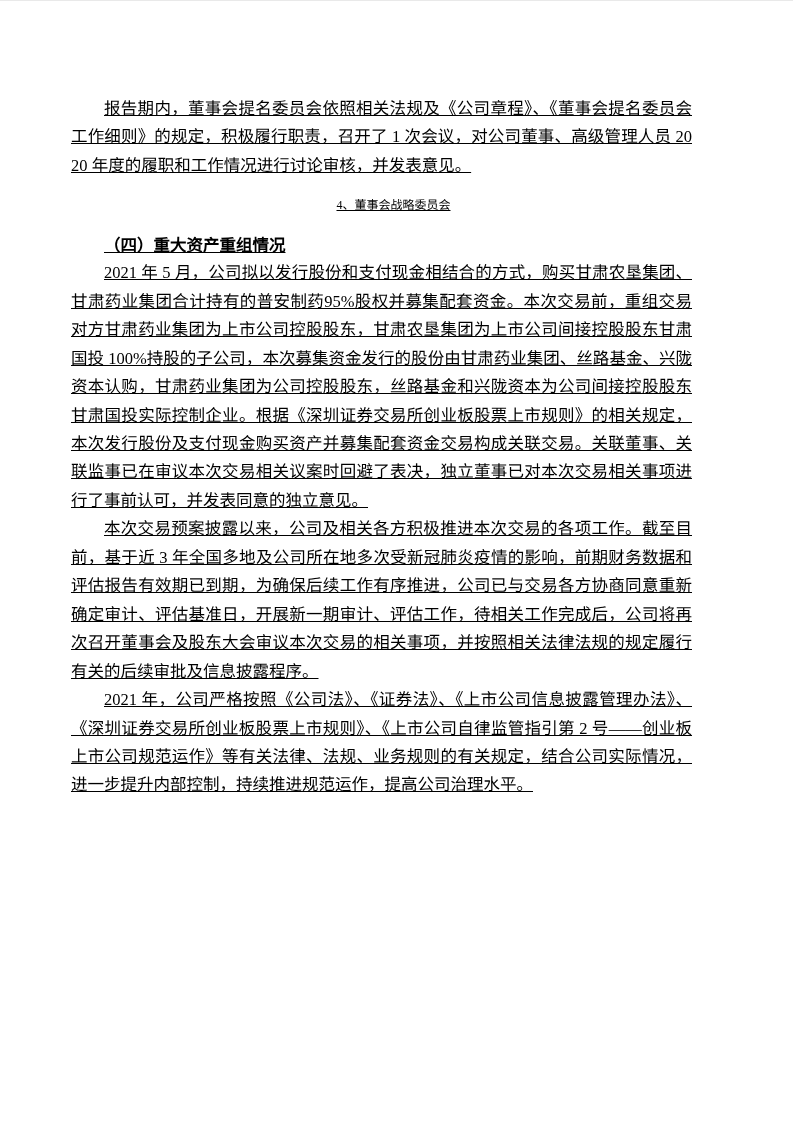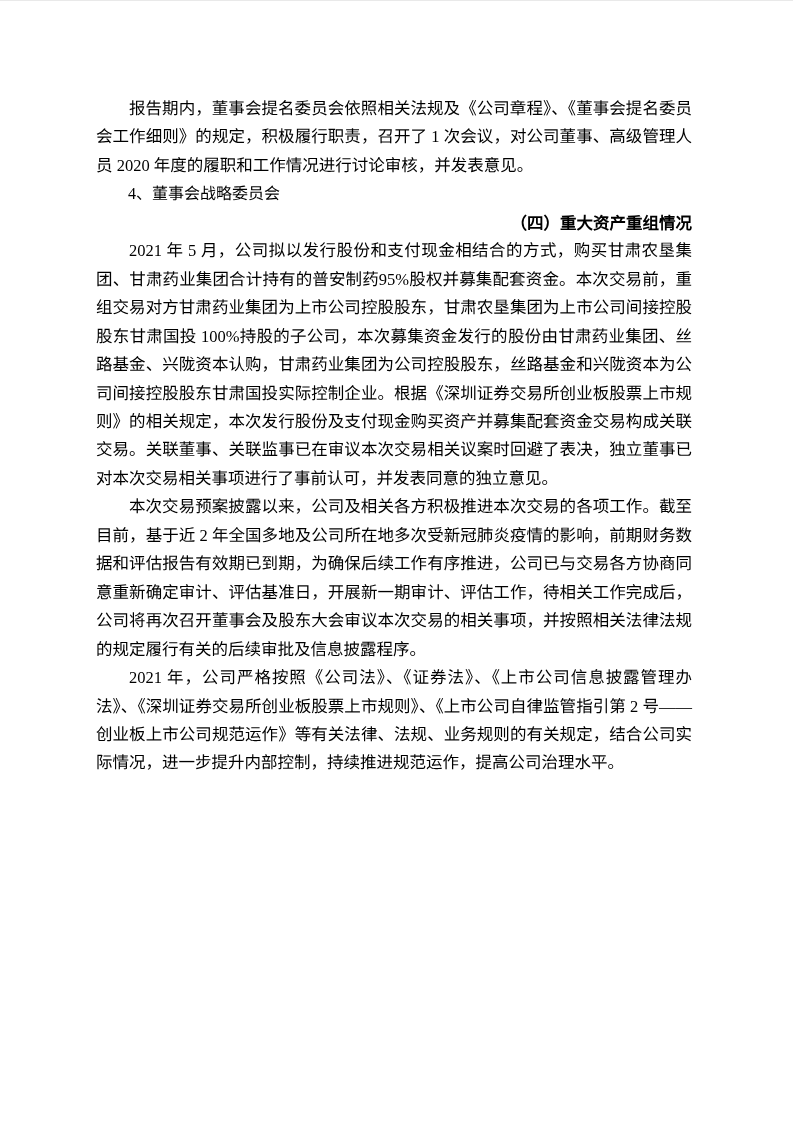--- a/index.html
+++ b/index.html
@@ -13,58 +13,59 @@
     overflow: hidden;
     color: #000000;
     font-family: "Liberation Serif", "DejaVu Serif", serif;
     border-top: 1px solid #e9e9e9;
     box-sizing: border-box;
   }
   .page {
     box-sizing: border-box;
     width: 793px;
     height: 1122px;
-    padding: 94px 101px 40px 96px;
+    padding: 94px 101px 40px 71px;
+    text-decoration: underline;
   }
   .para {
     margin: 0;
     font-size: 16.5px;
     line-height: 28.45px;
     text-align: justify;
     text-indent: 2em;
     word-break: break-all;
   }
   .subheading {
-    margin: 0;
-    font-size: 16px;
+    margin: 11px;
+    font-size: 12px;
     line-height: 28.45px;
     text-indent: 2em;
     font-weight: normal;
+    text-align: center;
   }
   .heading {
     margin: 0;
     font-size: 16.5px;
     line-height: 28.45px;
     text-indent: 2em;
     font-weight: 700;
     font-family: "Liberation Sans", "DejaVu Sans", sans-serif;
-    text-align: right;
   }
 </style>
 </head>
 <body>
 
 <div class="page">
   <p class="para">报告期内，董事会提名委员会依照相关法规及《公司章程》、《董事会提名委员会工作细则》的规定，积极履行职责，召开了 1 次会议，对公司董事、高级管理人员 2020 年度的履职和工作情况进行讨论审核，并发表意见。</p>
 
   <p class="subheading">4、董事会战略委员会</p>
 
 
   <h3 class="heading">（四）重大资产重组情况</h3>
 
   <p class="para">2021 年 5 月，公司拟以发行股份和支付现金相结合的方式，购买甘肃农垦集团、甘肃药业集团合计持有的普安制药95%股权并募集配套资金。本次交易前，重组交易对方甘肃药业集团为上市公司控股股东，甘肃农垦集团为上市公司间接控股股东甘肃国投 100%持股的子公司，本次募集资金发行的股份由甘肃药业集团、丝路基金、兴陇资本认购，甘肃药业集团为公司控股股东，丝路基金和兴陇资本为公司间接控股股东甘肃国投实际控制企业。根据《深圳证券交易所创业板股票上市规则》的相关规定，本次发行股份及支付现金购买资产并募集配套资金交易构成关联交易。关联董事、关联监事已在审议本次交易相关议案时回避了表决，独立董事已对本次交易相关事项进行了事前认可，并发表同意的独立意见。</p>
 
 
-  <p class="para">本次交易预案披露以来，公司及相关各方积极推进本次交易的各项工作。截至目前，基于近 2 年全国多地及公司所在地多次受新冠肺炎疫情的影响，前期财务数据和评估报告有效期已到期，为确保后续工作有序推进，公司已与交易各方协商同意重新确定审计、评估基准日，开展新一期审计、评估工作，待相关工作完成后，公司将再次召开董事会及股东大会审议本次交易的相关事项，并按照相关法律法规的规定履行有关的后续审批及信息披露程序。</p>
+  <p class="para">本次交易预案披露以来，公司及相关各方积极推进本次交易的各项工作。截至目前，基于近 3 年全国多地及公司所在地多次受新冠肺炎疫情的影响，前期财务数据和评估报告有效期已到期，为确保后续工作有序推进，公司已与交易各方协商同意重新确定审计、评估基准日，开展新一期审计、评估工作，待相关工作完成后，公司将再次召开董事会及股东大会审议本次交易的相关事项，并按照相关法律法规的规定履行有关的后续审批及信息披露程序。</p>
 
 
   <p class="para">2021 年，公司严格按照《公司法》、《证券法》、《上市公司信息披露管理办法》、《深圳证券交易所创业板股票上市规则》、《上市公司自律监管指引第 2 号——创业板上市公司规范运作》等有关法律、法规、业务规则的有关规定，结合公司实际情况，进一步提升内部控制，持续推进规范运作，提高公司治理水平。</p>
 </div>
 
 </body></html>

